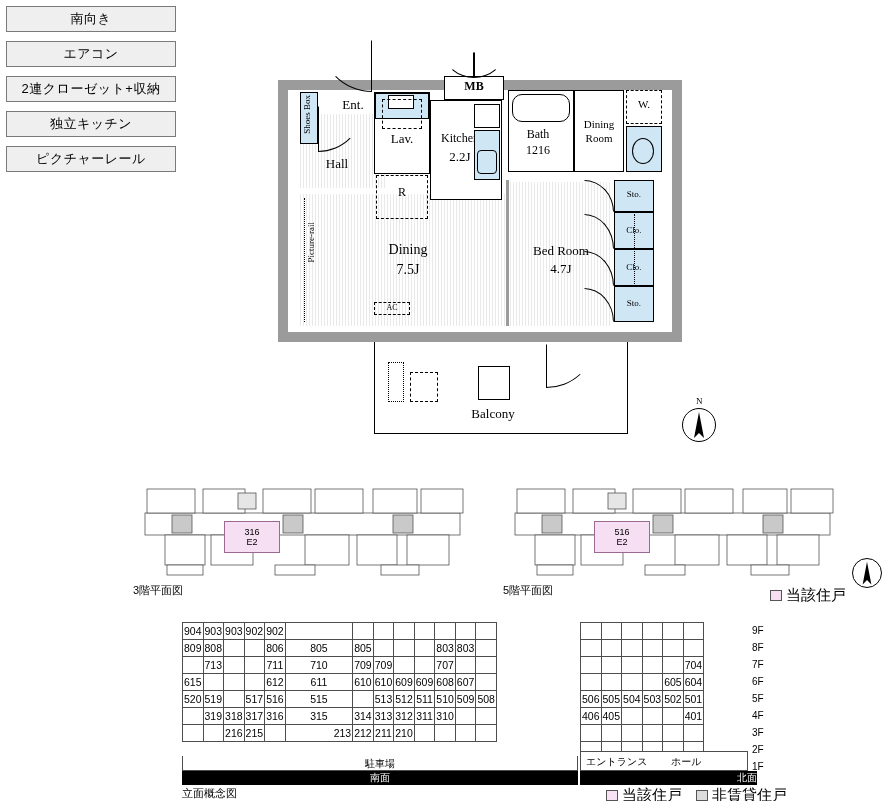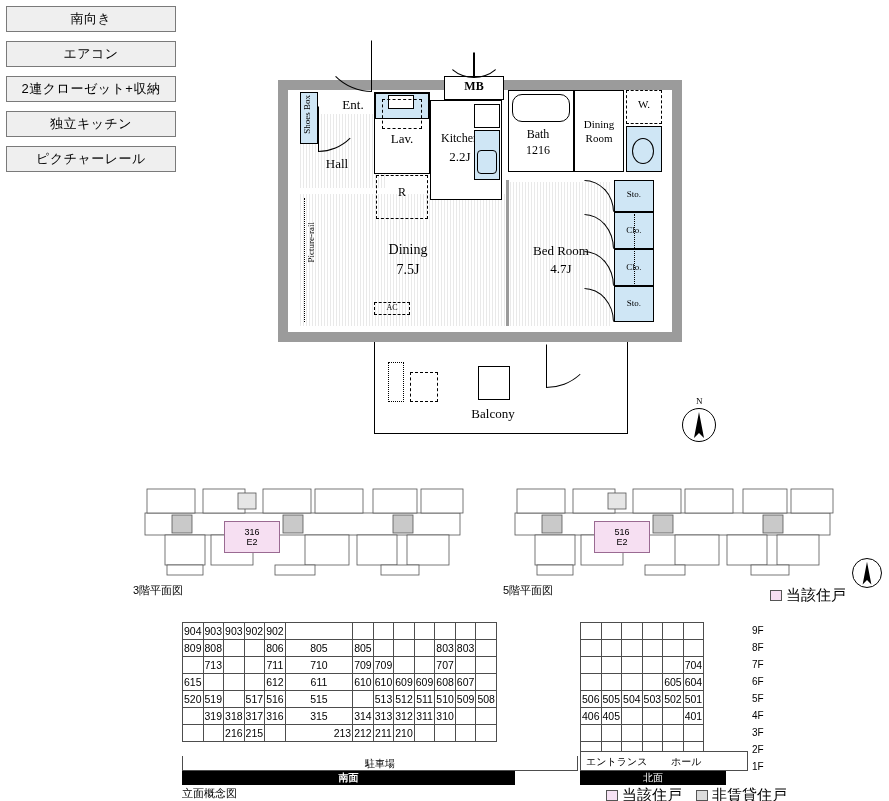--- a/index.html
+++ b/index.html
@@ -429,26 +429,26 @@
           <td class="empty" style="width: 27px;"></td>
           <td class="empty" style="width: 27px;"></td>
           <td class="empty" style="width: 27px;"></td>
           <td class="empty" style="width: 27px;"></td>
         </tr>
       </tbody>
   </table>
 </div>
 
 <div class="parking" style="left:182px;top:756px;width:396px;position:absolute;">駐車場</div>
-<div class="band" style="position:absolute;left:182px;top:771px;width:333px;font-weight:bold;">南面</div>
+<div class="band" style="position:absolute;left:182px;top:771px;width:396px;">南面</div>
 
 <div style="position:absolute;left:580px;top:751px;width:168px;height:20px;border:1px solid #4d4d4d;background:#fff;"></div>
 <div style="position:absolute;left:586px;top:755px;font-size:10px;">エントランス</div>
 <div style="position:absolute;left:655px;top:755px;font-size:10px;margin-left:16px;">ホール</div>
-<div class="band" style="position:absolute;left:580px;top:771px;width:146px;">北面</div>
+<div class="band" style="position:absolute;left:580px;top:771px;width:177px;text-align:right;">北面</div>
 
 <div class="flabels" style="left:752px;top:622px;">
     <div>9F</div>
     <div>8F</div>
     <div>7F</div>
     <div>6F</div>
     <div>5F</div>
     <div>4F</div>
     <div>3F</div>
     <div>2F</div>

